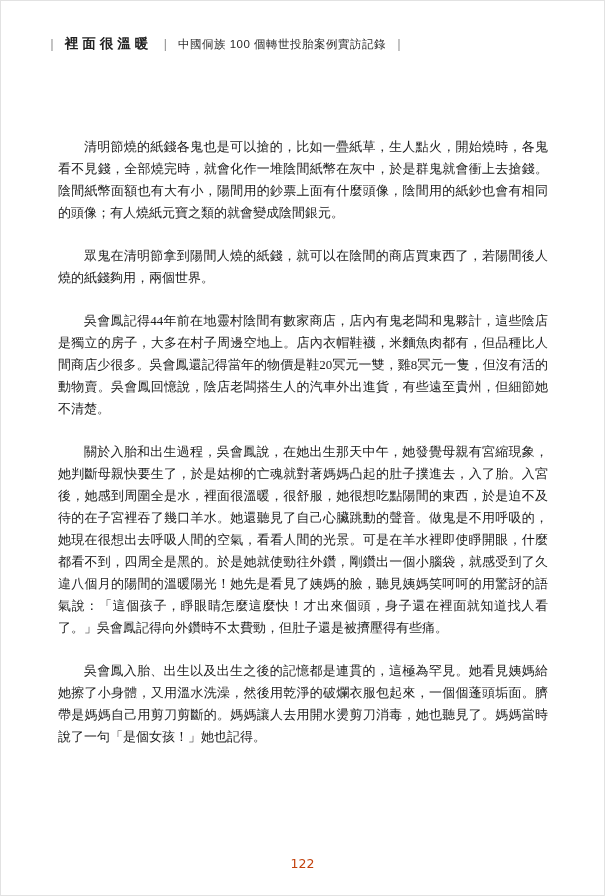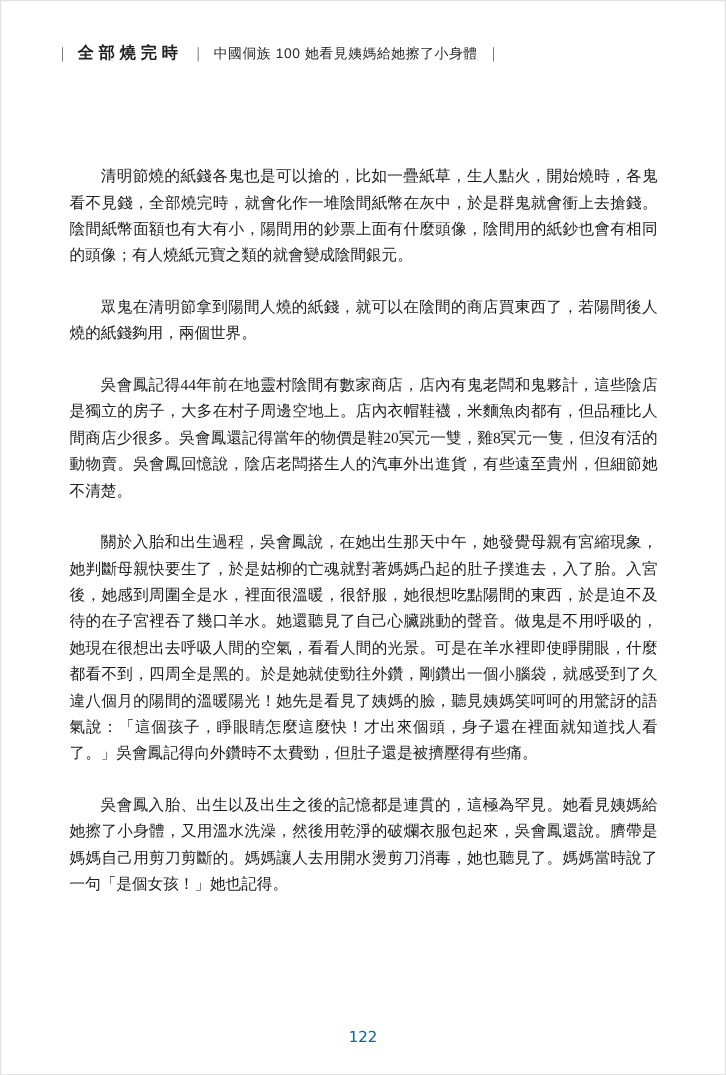--- a/index.html
+++ b/index.html
@@ -61,39 +61,39 @@
     text-indent: 2em;
   }
   .page-number {
     position: absolute;
     bottom: 24px;
     left: 0;
     right: 0;
     text-align: center;
     font-family: "DejaVu Sans", "Liberation Sans", sans-serif;
     font-size: 12.5px;
-    color: #0369a1;
+    color: #c2410c;
   }
 </style>
 </head>
 <body>
 
 <div class="page">
 
   <header class="running-header">
     <span class="hdr-bar">｜</span>
-    <span class="series-title">全部燒完時</span>
+    <span class="series-title">裡面很溫暖</span>
     <span class="hdr-bar">｜</span>
-    <span class="book-subtitle">中國侗族 100 她看見姨媽給她擦了小身體</span>
+    <span class="book-subtitle">中國侗族 100 個轉世投胎案例實訪記錄</span>
     <span class="hdr-bar">｜</span>
   </header>
 
   <main class="body-text">
     <p>清明節燒的紙錢各鬼也是可以搶的，比如一疊紙草，生人點火，開始燒時，各鬼看不見錢，全部燒完時，就會化作一堆陰間紙幣在灰中，於是群鬼就會衝上去搶錢。陰間紙幣面額也有大有小，陽間用的鈔票上面有什麼頭像，陰間用的紙鈔也會有相同的頭像；有人燒紙元寶之類的就會變成陰間銀元。</p>
     <p>眾鬼在清明節拿到陽間人燒的紙錢，就可以在陰間的商店買東西了，若陽間後人燒的紙錢夠用，兩個世界。</p>
     <p>吳會鳳記得44年前在地靈村陰間有數家商店，店內有鬼老闆和鬼夥計，這些陰店是獨立的房子，大多在村子周邊空地上。店內衣帽鞋襪，米麵魚肉都有，但品種比人間商店少很多。吳會鳳還記得當年的物價是鞋20冥元一雙，雞8冥元一隻，但沒有活的動物賣。吳會鳳回憶說，陰店老闆搭生人的汽車外出進貨，有些遠至貴州，但細節她不清楚。</p>
     <p>關於入胎和出生過程，吳會鳳說，在她出生那天中午，她發覺母親有宮縮現象，她判斷母親快要生了，於是姑柳的亡魂就對著媽媽凸起的肚子撲進去，入了胎。入宮後，她感到周圍全是水，裡面很溫暖，很舒服，她很想吃點陽間的東西，於是迫不及待的在子宮裡吞了幾口羊水。她還聽見了自己心臟跳動的聲音。做鬼是不用呼吸的，她現在很想出去呼吸人間的空氣，看看人間的光景。可是在羊水裡即使睜開眼，什麼都看不到，四周全是黑的。於是她就使勁往外鑽，剛鑽出一個小腦袋，就感受到了久違八個月的陽間的溫暖陽光！她先是看見了姨媽的臉，聽見姨媽笑呵呵的用驚訝的語氣說：「這個孩子，睜眼睛怎麼這麼快！才出來個頭，身子還在裡面就知道找人看了。」吳會鳳記得向外鑽時不太費勁，但肚子還是被擠壓得有些痛。</p>
-    <p>吳會鳳入胎、出生以及出生之後的記憶都是連貫的，這極為罕見。她看見姨媽給她擦了小身體，又用溫水洗澡，然後用乾淨的破爛衣服包起來，吳會鳳還說。臍帶是媽媽自己用剪刀剪斷的。媽媽讓人去用開水燙剪刀消毒，她也聽見了。媽媽當時說了一句「是個女孩！」她也記得。</p>
+    <p>吳會鳳入胎、出生以及出生之後的記憶都是連貫的，這極為罕見。她看見姨媽給她擦了小身體，又用溫水洗澡，然後用乾淨的破爛衣服包起來，一個個蓬頭垢面。臍帶是媽媽自己用剪刀剪斷的。媽媽讓人去用開水燙剪刀消毒，她也聽見了。媽媽當時說了一句「是個女孩！」她也記得。</p>
   </main>
 
   <footer class="page-number">122</footer>
 
 </div>
 
 </body></html>

